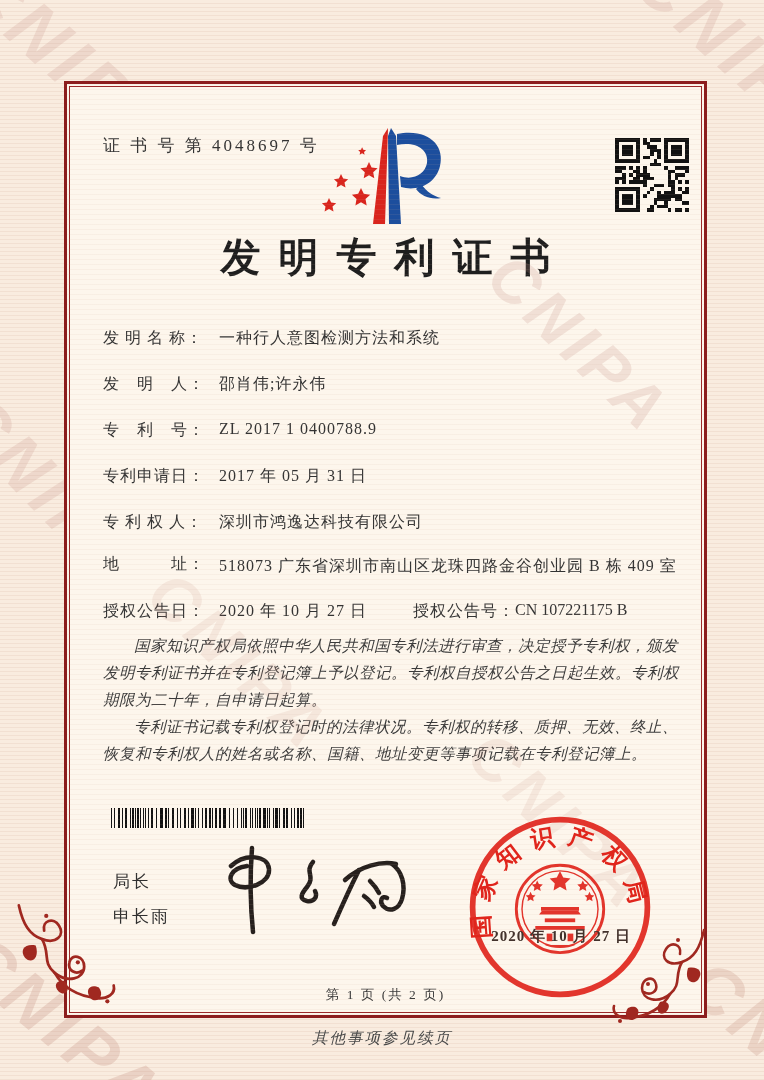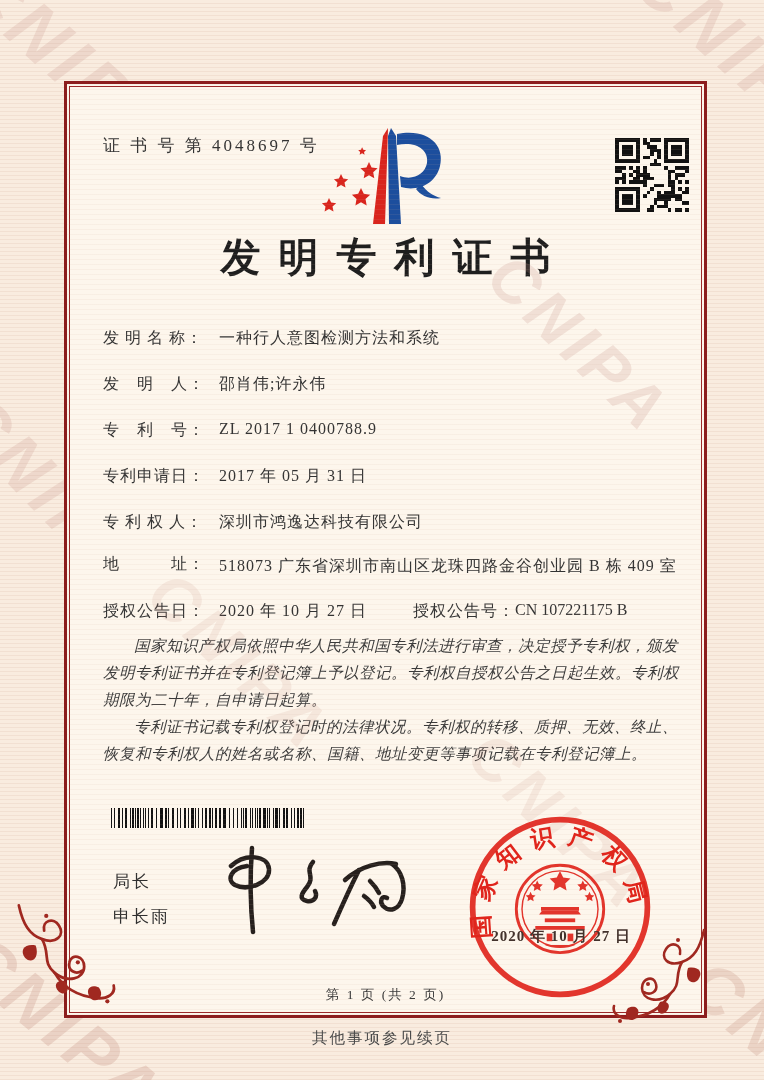--- a/index.html
+++ b/index.html
@@ -56,21 +56,21 @@
   .signer div{margin-bottom:12px;letter-spacing:2px;}
   .sig{position:absolute;left:128px;top:756px;width:235px;height:100px;}
   .seal{position:absolute;left:398px;top:728px;width:190px;height:190px;z-index:3;}
   .sealdate{
     position:absolute;left:404px;top:843px;width:180px;text-align:center;z-index:4;
     font-size:15px;font-weight:bold;color:#43322c;letter-spacing:1px;
   }
   .pageind{position:absolute;left:0;top:902px;width:100%;text-align:center;font-size:13.5px;color:#3a3a3a;letter-spacing:2px;}
   .footnote{
     position:absolute;left:0;top:1028px;width:764px;text-align:center;z-index:2;
-    font-size:15.5px;color:#4a4a4a;letter-spacing:2px;
+    font-size:15.5px;font-style:italic;color:#4a4a4a;letter-spacing:2px;
   }
   .flourish{position:absolute;z-index:4;pointer-events:none;}
   .fl-left{left:2px;top:900px;width:118px;height:112px;transform:scaleX(-1);}
   .fl-right{left:608px;top:928px;width:112px;height:100px;}
 </style>
 </head>
 <body>
 
 <span class="wm" style="font-size:74px;left:-58px;top:18px;transform:rotate(42deg);">CNIPA</span>
 <span class="wm" style="font-size:74px;left:612px;top:10px;transform:rotate(42deg);">CNIPA</span>

